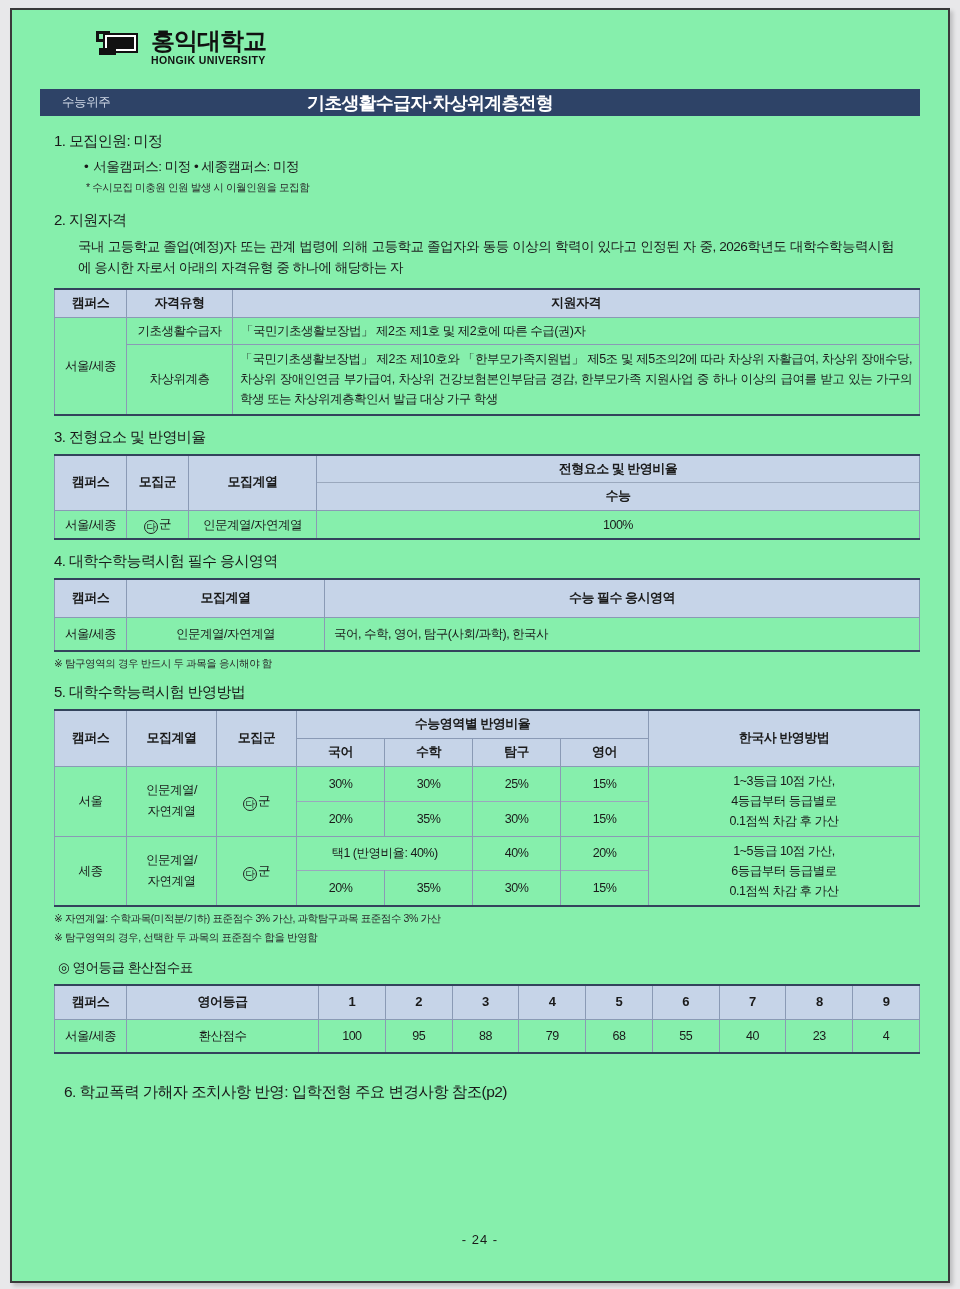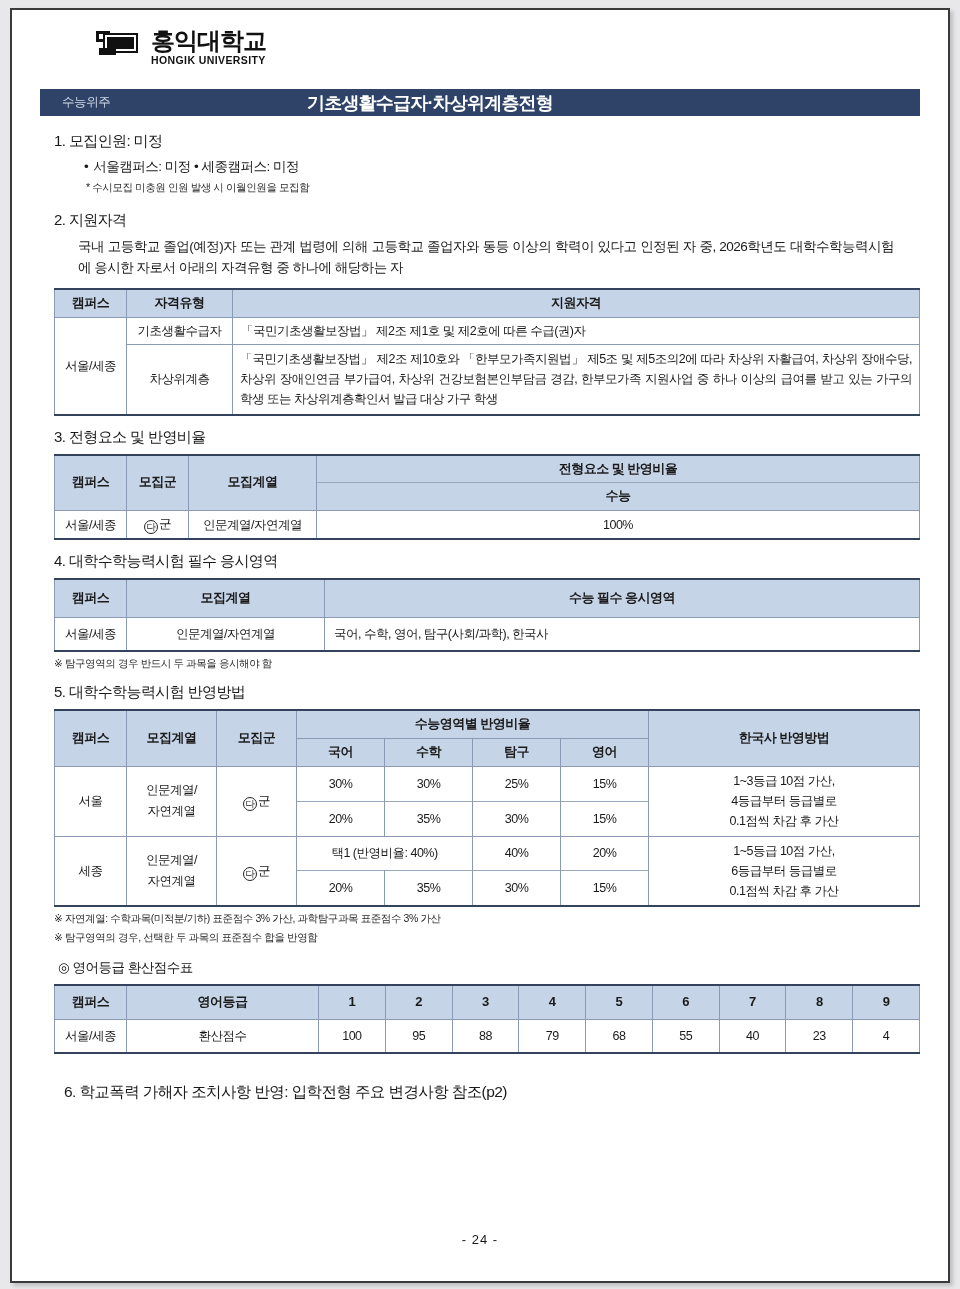--- a/index.html
+++ b/index.html
@@ -6,21 +6,21 @@
   html, body {
     margin: 0; padding: 0;
     width: 960px; height: 1289px;
     background: #e8e8ea;
     font-family: "Liberation Sans", "DejaVu Sans", sans-serif;
   }
   .page-frame {
     position: absolute;
     left: 10px; top: 8px;
     width: 940px; height: 1275px;
-    background: #ffffff;
+    background: #86efac;
     border: 2px solid #3a3a3a;
     box-shadow: 3px 3px 4px rgba(0,0,0,0.18);
     overflow: hidden;
   }
   .page-inner {
     position: relative;
     width: 100%; height: 100%;
     padding: 18px 28px 0 28px;
   }
 

